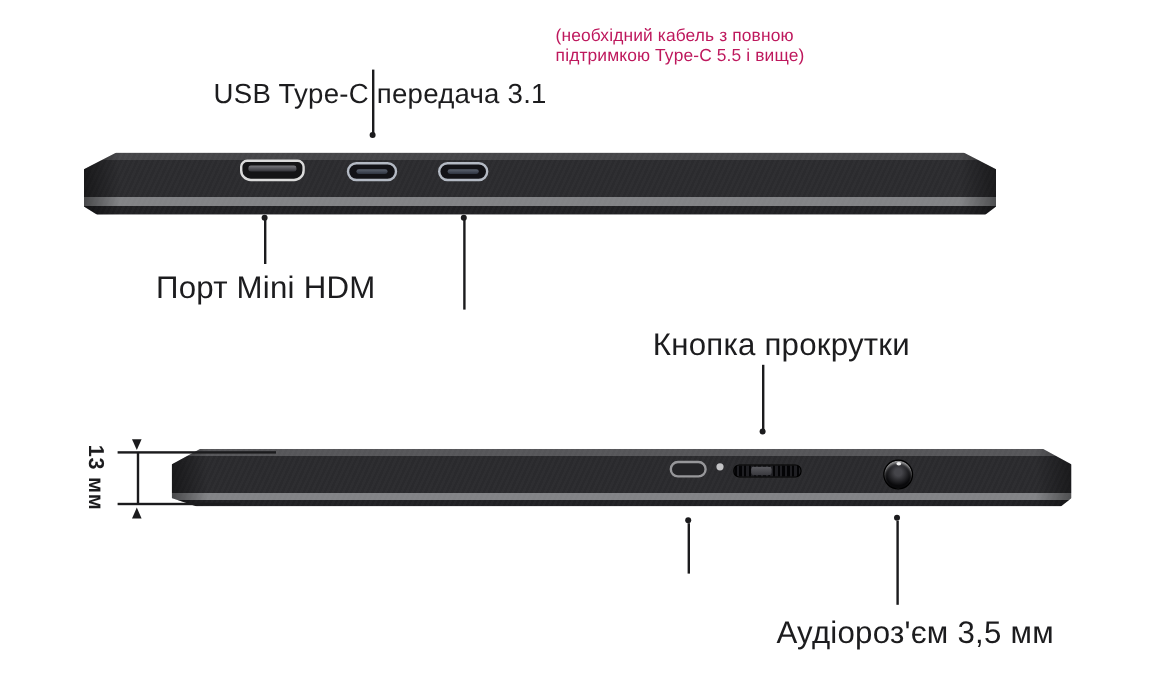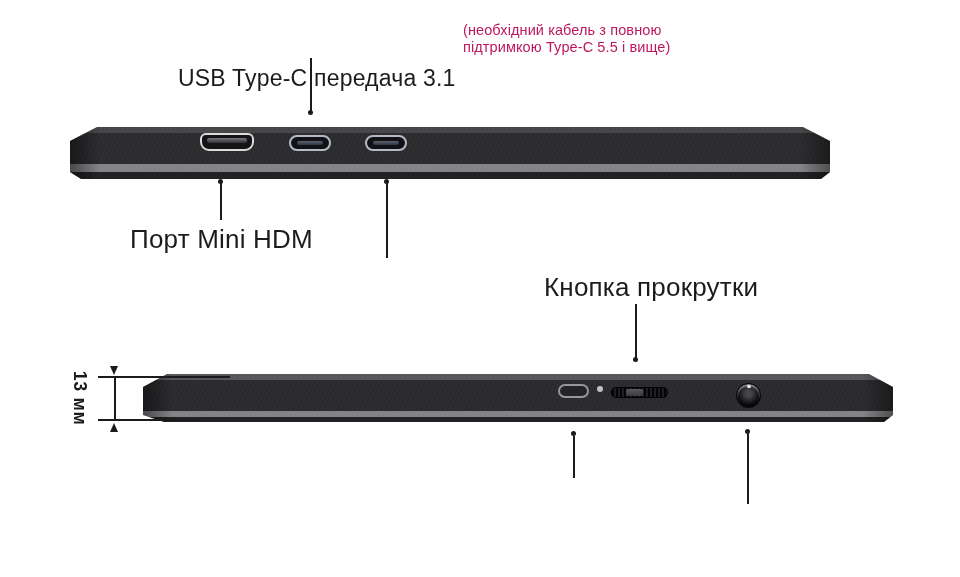--- a/index.html
+++ b/index.html
@@ -154,14 +154,15 @@
   <div class="hline" style="left:98px;top:376px;width:132px;"></div>
   <div class="vline" style="left:114px;top:377px;height:43px;"></div>
   <div class="hline" style="left:98px;top:419px;width:102px;"></div>
   <div class="arrow-up" style="left:110px;top:423px;"></div>
 
   <div class="dot" style="left:571px;top:431px;"></div>
   <div class="vline" style="left:573px;top:436px;height:42px;"></div>
 
   <div class="dot" style="left:745px;top:429px;"></div>
   <div class="vline" style="left:747px;top:434px;height:70px;"></div>
+  <div class="label" style="left:647px;top:512px;">Аудіороз'єм 3,5 мм</div>
 
 </div>
 
 </body></html>

